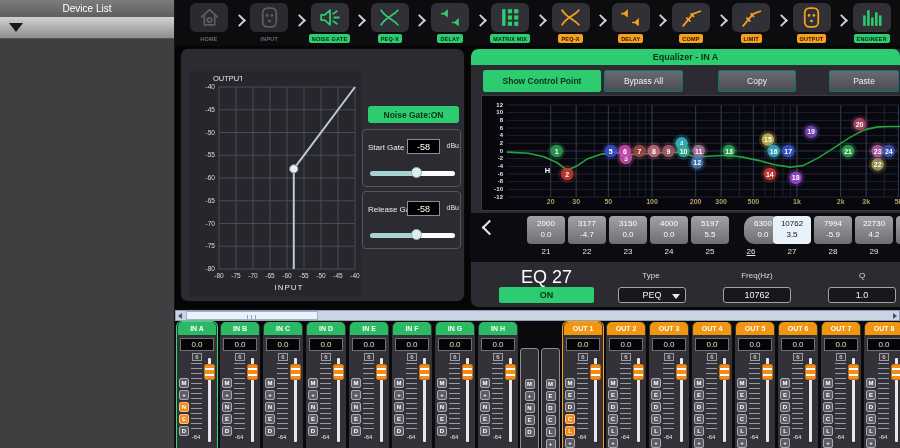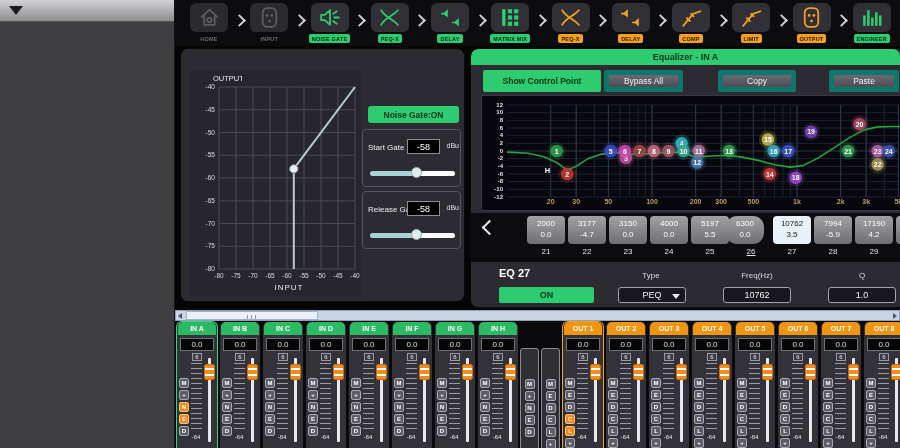--- a/index.html
+++ b/index.html
@@ -44,31 +44,31 @@
 .ng-group{position:absolute;left:181px;width:99px;height:58px;border:1px solid #55555d;border-radius:4px}
 #ng-start{top:80px}#ng-release{top:142px}
 .ng-lbl{position:absolute;left:5px;top:13px;font-size:8px;color:#ececf0}
 .ng-val{position:absolute;right:20px;top:9px;width:33px;height:15px;background:#000;border:1px solid #8d8d95;color:#fff;font-size:9px;text-align:center;line-height:14px}
 .ng-unit{position:absolute;right:1px;top:12px;font-size:7px;color:#e2e2e6}
 .slider{position:absolute;left:7px;top:37px;width:85px;height:12px}
 .sl-track{position:absolute;left:0;top:3.5px;width:100%;height:5px;border-radius:3px;background:linear-gradient(to right,#a7d4d2 0 54%,#fdfdfd 54%)}
 .sl-thumb{position:absolute;left:48%;top:0;width:11px;height:11px;border-radius:50%;background:#deecec;border:1px solid #8fb2b0}
 
 #eq-panel{position:absolute;left:470px;top:48px;width:430px;height:260px;background:#2b2b31;border-radius:8px 0 0 8px;border:1px solid #0a0a0a;border-right:none;overflow:hidden}
-.eq-btn{position:absolute;top:21px;height:22px;border:5px solid #0f766e;border-radius:2px;background:linear-gradient(#6a6a72,#4c4c54);color:#f0f0f4;font-size:8.5px;font-family:inherit;cursor:pointer}
+.eq-btn{position:absolute;top:21px;height:22px;border:1px solid #0f766e;border-radius:2px;background:linear-gradient(#6a6a72,#4c4c54);color:#f0f0f4;font-size:8.5px;font-family:inherit;cursor:pointer}
 .eq-btn.active{background:#2ecc71;border-color:#2ecc71;color:#06351a;font-weight:bold}
 #eq-graph{position:absolute;left:10px;top:46px;width:420px;height:116px;background:#07070d;border:1px solid #3a3a46}
 .eq-ytick{position:absolute;width:17px;text-align:right;color:#e4e4ea;font-size:6px;font-weight:bold}
 .eq-xtick{position:absolute;top:102px;width:24px;margin-left:-12px;text-align:center;color:#b89f63;font-size:7px;font-weight:bold}
 #eq-bands{position:absolute;left:0;top:164px;width:430px;height:49px;background:#0b0b10}
 #bands-left{position:absolute;left:13px;top:9px;width:11px;height:11px;border-left:2px solid #e6eaf2;border-bottom:2px solid #e6eaf2;transform:rotate(45deg);cursor:pointer}
 .band{position:absolute;top:3px;width:38px;height:28px;background:linear-gradient(#a0a1a5,#6e6e73);border-radius:4px;color:#fff;font-size:8px;text-align:center;padding-top:3px;line-height:1.35;cursor:pointer}
 .band.sel{background:#e9f1fb;color:#141414}
 .bidx{position:absolute;top:34px;width:38px;text-align:center;color:#e4e4e8;font-size:8px}
-#eq-sel-label{position:absolute;left:28px;top:218px;width:95px;text-align:left;color:#fff;font-size:11px;font-weight:bold}
+#eq-sel-label{position:absolute;left:28px;top:218px;width:95px;text-align:center;color:#fff;font-size:18px;font-weight:normal}
 #eq-on{position:absolute;left:28px;top:238px;width:95px;height:16px;background:#2ecc71;border:none;border-radius:2px;color:#06351a;font-size:9px;font-weight:bold;font-family:inherit;cursor:pointer}
 .ctl-lbl{position:absolute;top:222px;width:70px;text-align:center;color:#d9d9df;font-size:8px}
 .ctl-box{position:absolute;top:238px;width:68px;height:16px;background:#17171d;border:1px solid #a2a2aa;border-radius:3px;color:#f2f2f6;font-size:9px;text-align:center;line-height:15px;cursor:pointer}
 .dd-arrow{position:absolute;right:5px;top:6px;width:0;height:0;border-left:4px solid transparent;border-right:4px solid transparent;border-top:5px solid #e8e8ee}
 
 
 #mixer{position:absolute;left:175px;top:308px;width:725px;height:140px;background:#0a0a0c;overflow:hidden}
 #hscroll{position:absolute;left:0;top:2px;width:725px;height:11px;background:#c9d4e4;border:1px solid #8fa0b8}
 .hs-arrow{position:absolute;top:2px;width:0;height:0;border-top:3px solid transparent;border-bottom:3px solid transparent}
 #hs-left{left:2px;border-right:4px solid #47536b}
@@ -91,20 +91,21 @@
 .st-handle{position:absolute;left:26.5px;top:42px;width:11px;height:16px;border-radius:2px;border:1px solid #c96f10;background:linear-gradient(#f28c1b 0 3.5px,#fff 3.5px 5.5px,#f28c1b 5.5px 9px,#fff 9px 11px,#f28c1b 11px 16px);cursor:pointer}
 .master{position:absolute;top:26px;height:104px;width:19px;border:1px solid #8b8b95;border-radius:3px;background:#2f2f34}
 .master .st-btn{left:3.5px}
 </style>
 </head>
 <body>
 
 <div id="app">
 
   <aside id="sidebar">
+    <div class="sb-title">Device List</div>
     <div class="sb-group">
       <span class="tri"></span>
     </div>
     <div class="sb-body"></div>
   </aside>
 
   <header id="chain">
       <div class="ch-item dim">
         <div class="ch-icon">
           <svg width="25" height="25" viewBox="0 0 24 24" stroke="currentColor" stroke-width="1.7" fill="none" stroke-linecap="round" stroke-linejoin="round">
@@ -492,37 +493,37 @@
           <div class="band" style="left: 179px;">
             <div>4000</div>
             <div>0.0</div>
           </div>
           <div class="bidx" style="left: 179px;">24</div>
           <div class="band" style="left: 220px;">
             <div>5197</div>
             <div>5.5</div>
           </div>
           <div class="bidx" style="left: 220px;">25</div>
-          <div class="band" style="left: 255px; border-radius: 11px;">
+          <div class="band" style="left: 273px; border-radius: 11px;">
             <div>6300</div>
             <div>0.0</div>
           </div>
           <div class="bidx" style="left: 261px; text-decoration: underline;">26</div>
           <div class="band sel" style="left: 302px;">
             <div>10762</div>
             <div>3.5</div>
           </div>
           <div class="bidx" style="left: 302px;">27</div>
           <div class="band" style="left: 343px;">
             <div>7994</div>
             <div>-5.9</div>
           </div>
           <div class="bidx" style="left: 343px;">28</div>
           <div class="band" style="left: 384px;">
-            <div>17190</div>
+            <div>22730</div>
             <div>4.2</div>
           </div>
           <div class="bidx" style="left: 384px;">29</div>
           <div class="band" style="left: 425px;">
             <div></div>
             <div></div>
           </div>
           <div class="bidx" style="left: 425px;"></div>
         </div>
     </div>

